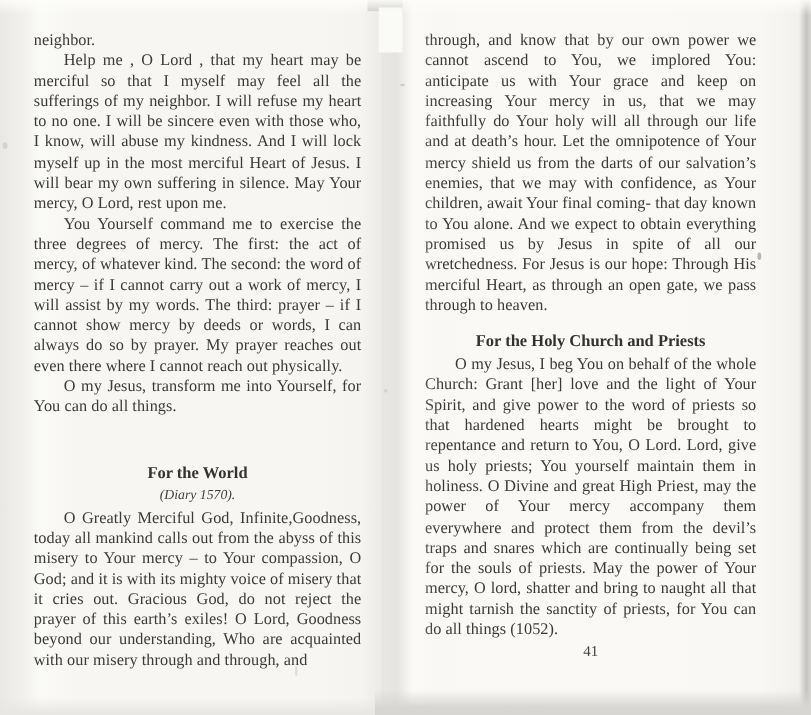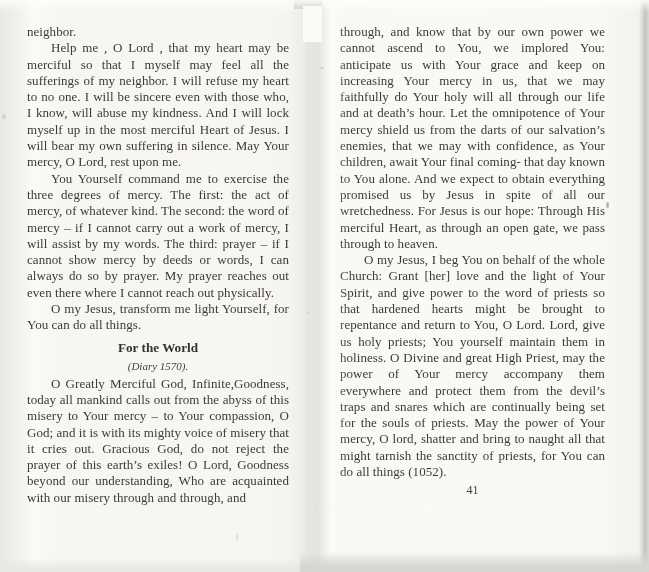--- a/index.html
+++ b/index.html
@@ -74,21 +74,21 @@
     text-indent: 24px;
     letter-spacing: 0.05px;
   }
   .body-text p.noindent { text-indent: 0; }
   .section-heading {
     font-weight: bold;
     text-align: center;
     font-size: 13.2px;
     line-height: 16px;
     color: #343230;
-    margin: 6px 0 0 0;
+    margin: 36px 0 0 0;
   }
   .page-right .section-heading { margin: 13px 0 2px 0; }
   .section-subheading {
     font-style: italic;
     text-align: center;
     font-size: 11px;
     line-height: 14px;
     color: #413f3c;
     margin: 3px 0 3px 0;
   }
@@ -111,30 +111,31 @@
 </head>
 <body>
 
 <div class="scan">
 
   <div class="page page-left">
     <div class="body-text">
       <p class="noindent">neighbor.</p>
       <p>Help me , O Lord , that my heart may be merciful so that I myself may feel all the sufferings of my neighbor. I will refuse my heart to no one. I will be sincere even with those who, I know, will abuse my kindness. And I will lock myself up in the most merciful Heart of Jesus. I will bear my own suffering in silence. May Your mercy, O Lord, rest upon me.</p>
       <p>You Yourself command me to exercise the three degrees of mercy. The first: the act of mercy, of whatever kind. The second: the word of mercy – if I cannot carry out a work of mercy, I will assist by my words. The third: prayer – if I cannot show mercy by deeds or words, I can always do so by prayer. My prayer reaches out even there where I cannot reach out physically.</p>
-      <p>O my Jesus, transform me light Yourself, for You can do all things.</p>
+      <p>O my Jesus, transform me into Yourself, for You can do all things.</p>
       <div class="section-heading">For the World</div>
       <div class="section-subheading">(Diary 1570).</div>
       <p>O Greatly Merciful God, Infinite,Goodness, today all mankind calls out from the abyss of this misery to Your mercy – to Your compassion, O God; and it is with its mighty voice of misery that it cries out. Gracious God, do not reject the prayer of this earth’s exiles! O Lord, Goodness beyond our understanding, Who are acquainted with our misery through and through, and</p>
     </div>
   </div>
 
   <div class="page page-right">
     <div class="body-text">
       <p class="noindent">through, and know that by our own power we cannot ascend to You, we implored You: anticipate us with Your grace and keep on increasing Your mercy in us, that we may faithfully do Your holy will all through our life and at death’s hour. Let the omnipotence of Your mercy shield us from the darts of our salvation’s enemies, that we may with confidence, as Your children, await Your final coming- that day known to You alone. And we expect to obtain everything promised us by Jesus in spite of all our wretchedness. For Jesus is our hope: Through His merciful Heart, as through an open gate, we pass through to heaven.</p>
+      <div class="section-heading">For the Holy Church and Priests</div>
       <p>O my Jesus, I beg You on behalf of the whole Church: Grant [her] love and the light of Your Spirit, and give power to the word of priests so that hardened hearts might be brought to repentance and return to You, O Lord. Lord, give us holy priests; You yourself maintain them in holiness. O Divine and great High Priest, may the power of Your mercy accompany them everywhere and protect them from the devil’s traps and snares which are continually being set for the souls of priests. May the power of Your mercy, O lord, shatter and bring to naught all that might tarnish the sanctity of priests, for You can do all things (1052).</p>
     </div>
     <div class="page-number">41</div>
   </div>
 
   <div class="gutter"></div>
   <div class="gutter-top-dark"></div>
   <div class="gutter-top-light"></div>
   <div class="top-shade"></div>
   <div class="bottom-shade-right"></div>

